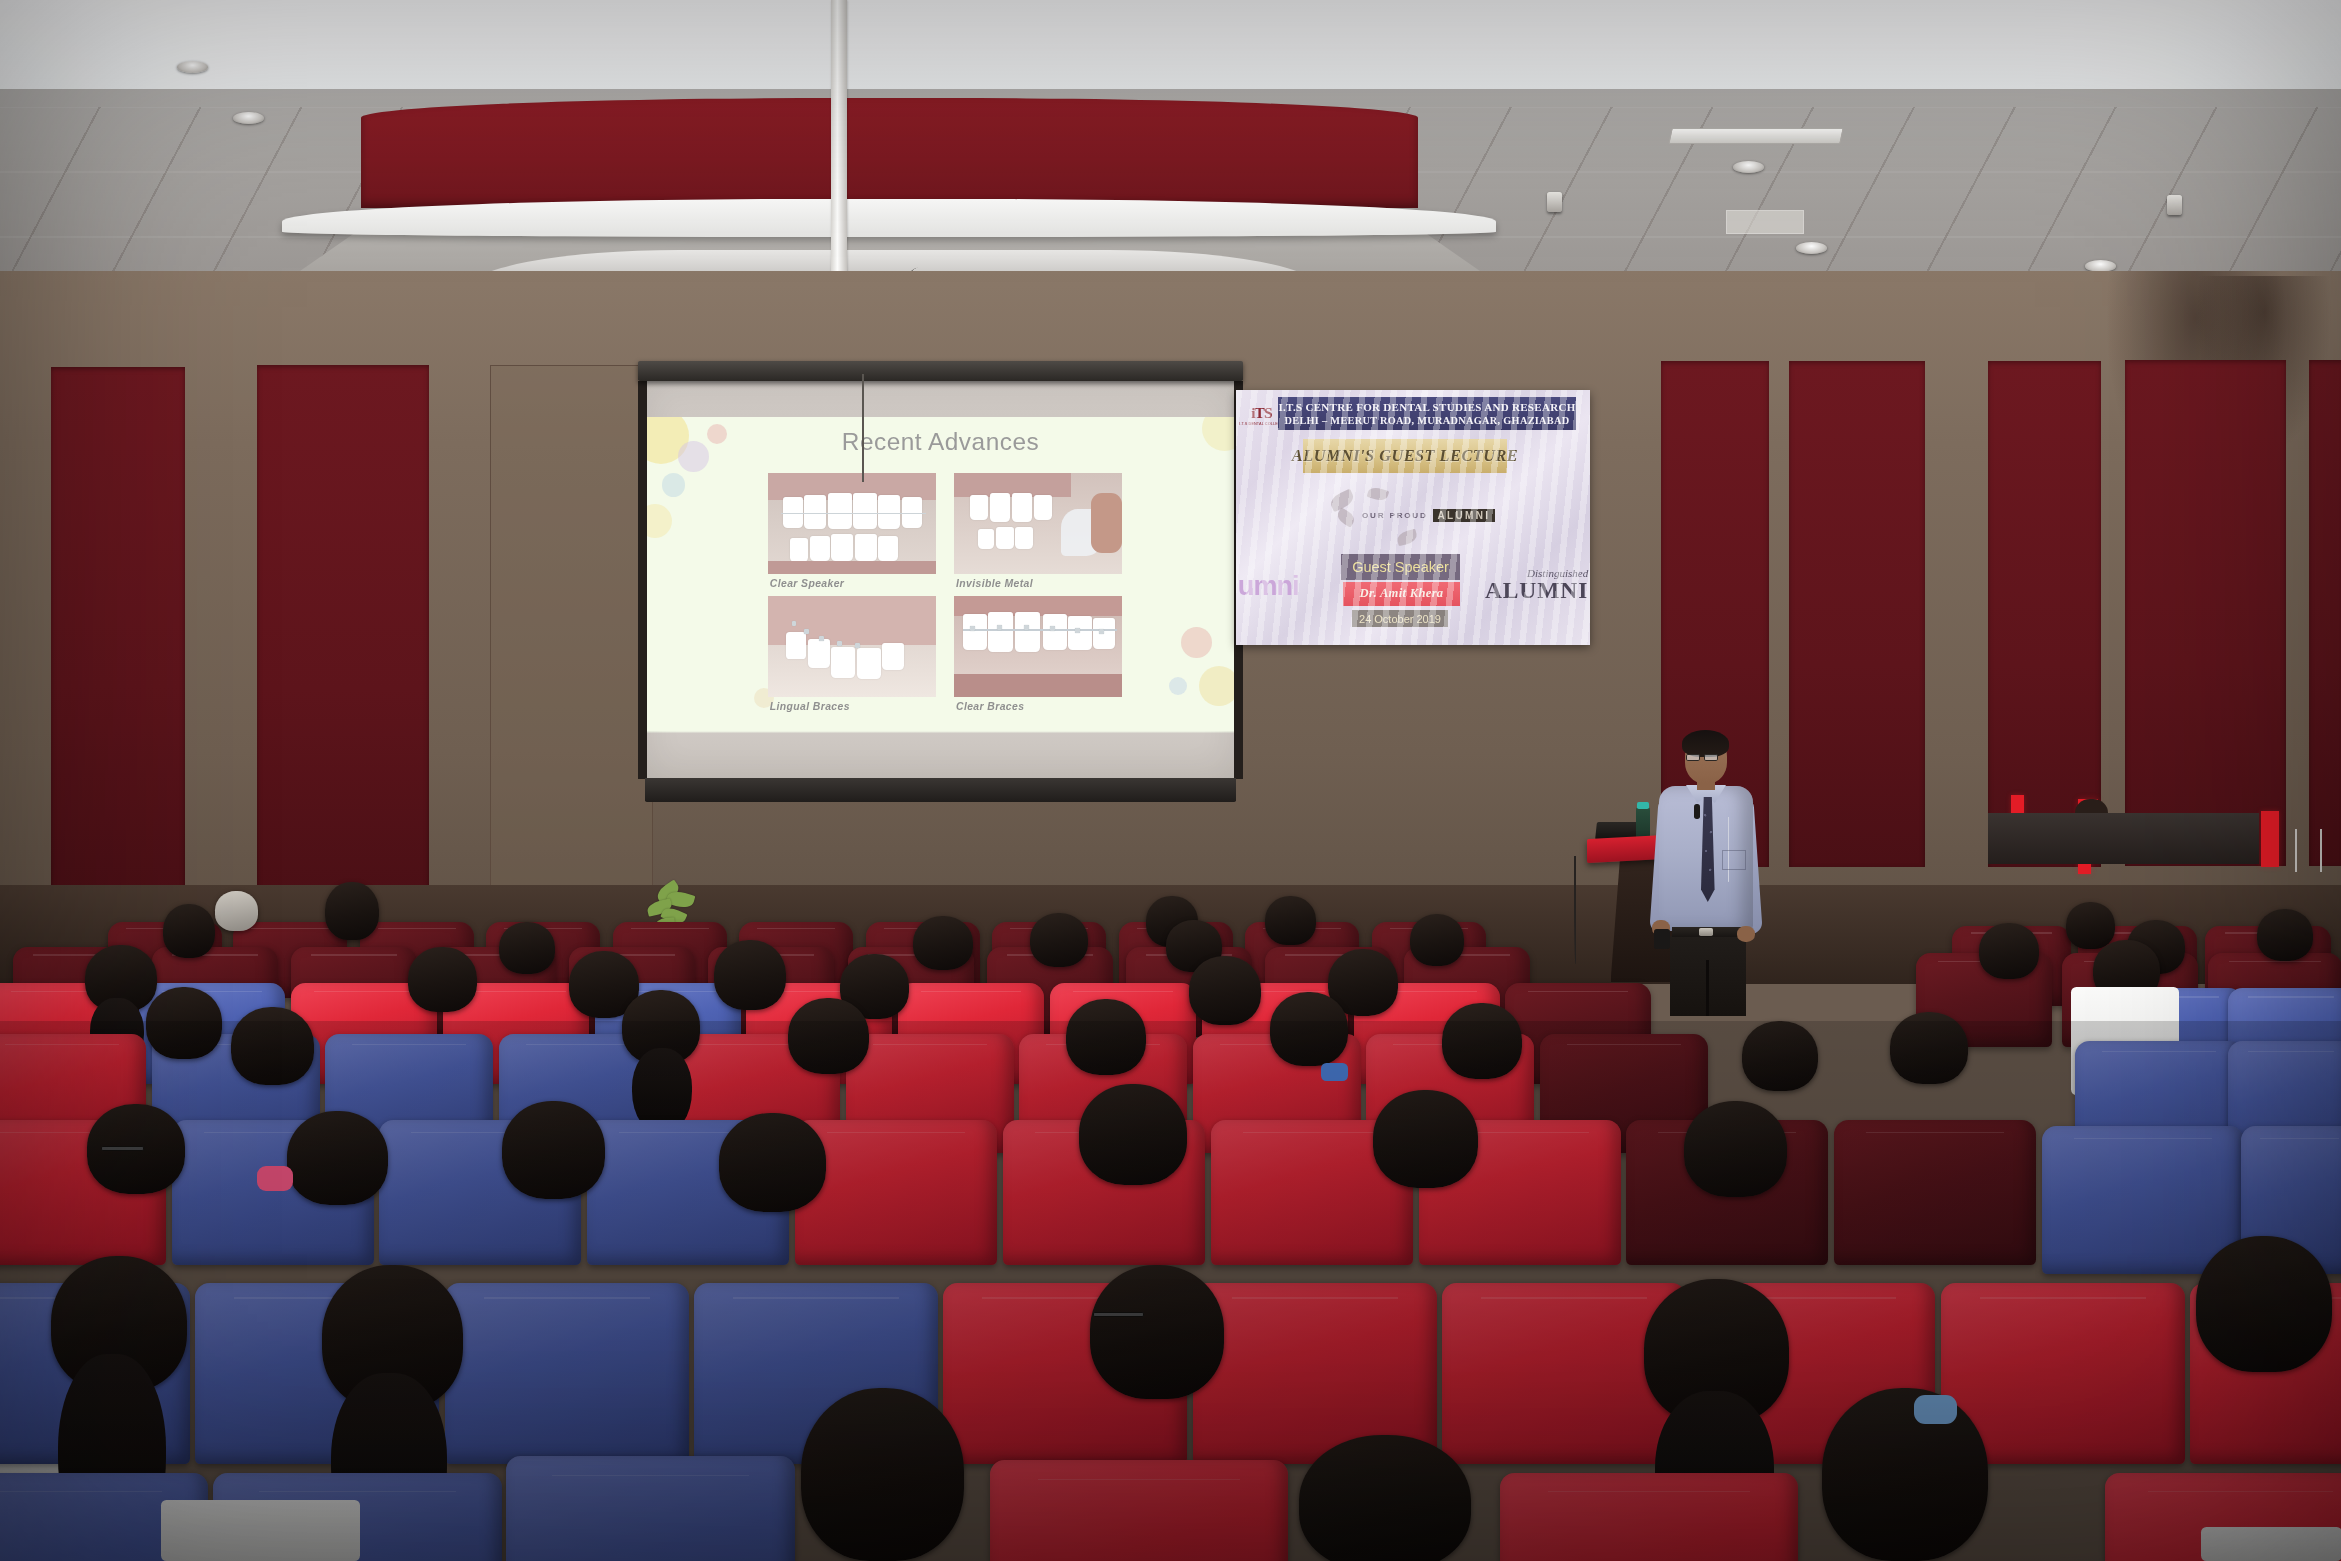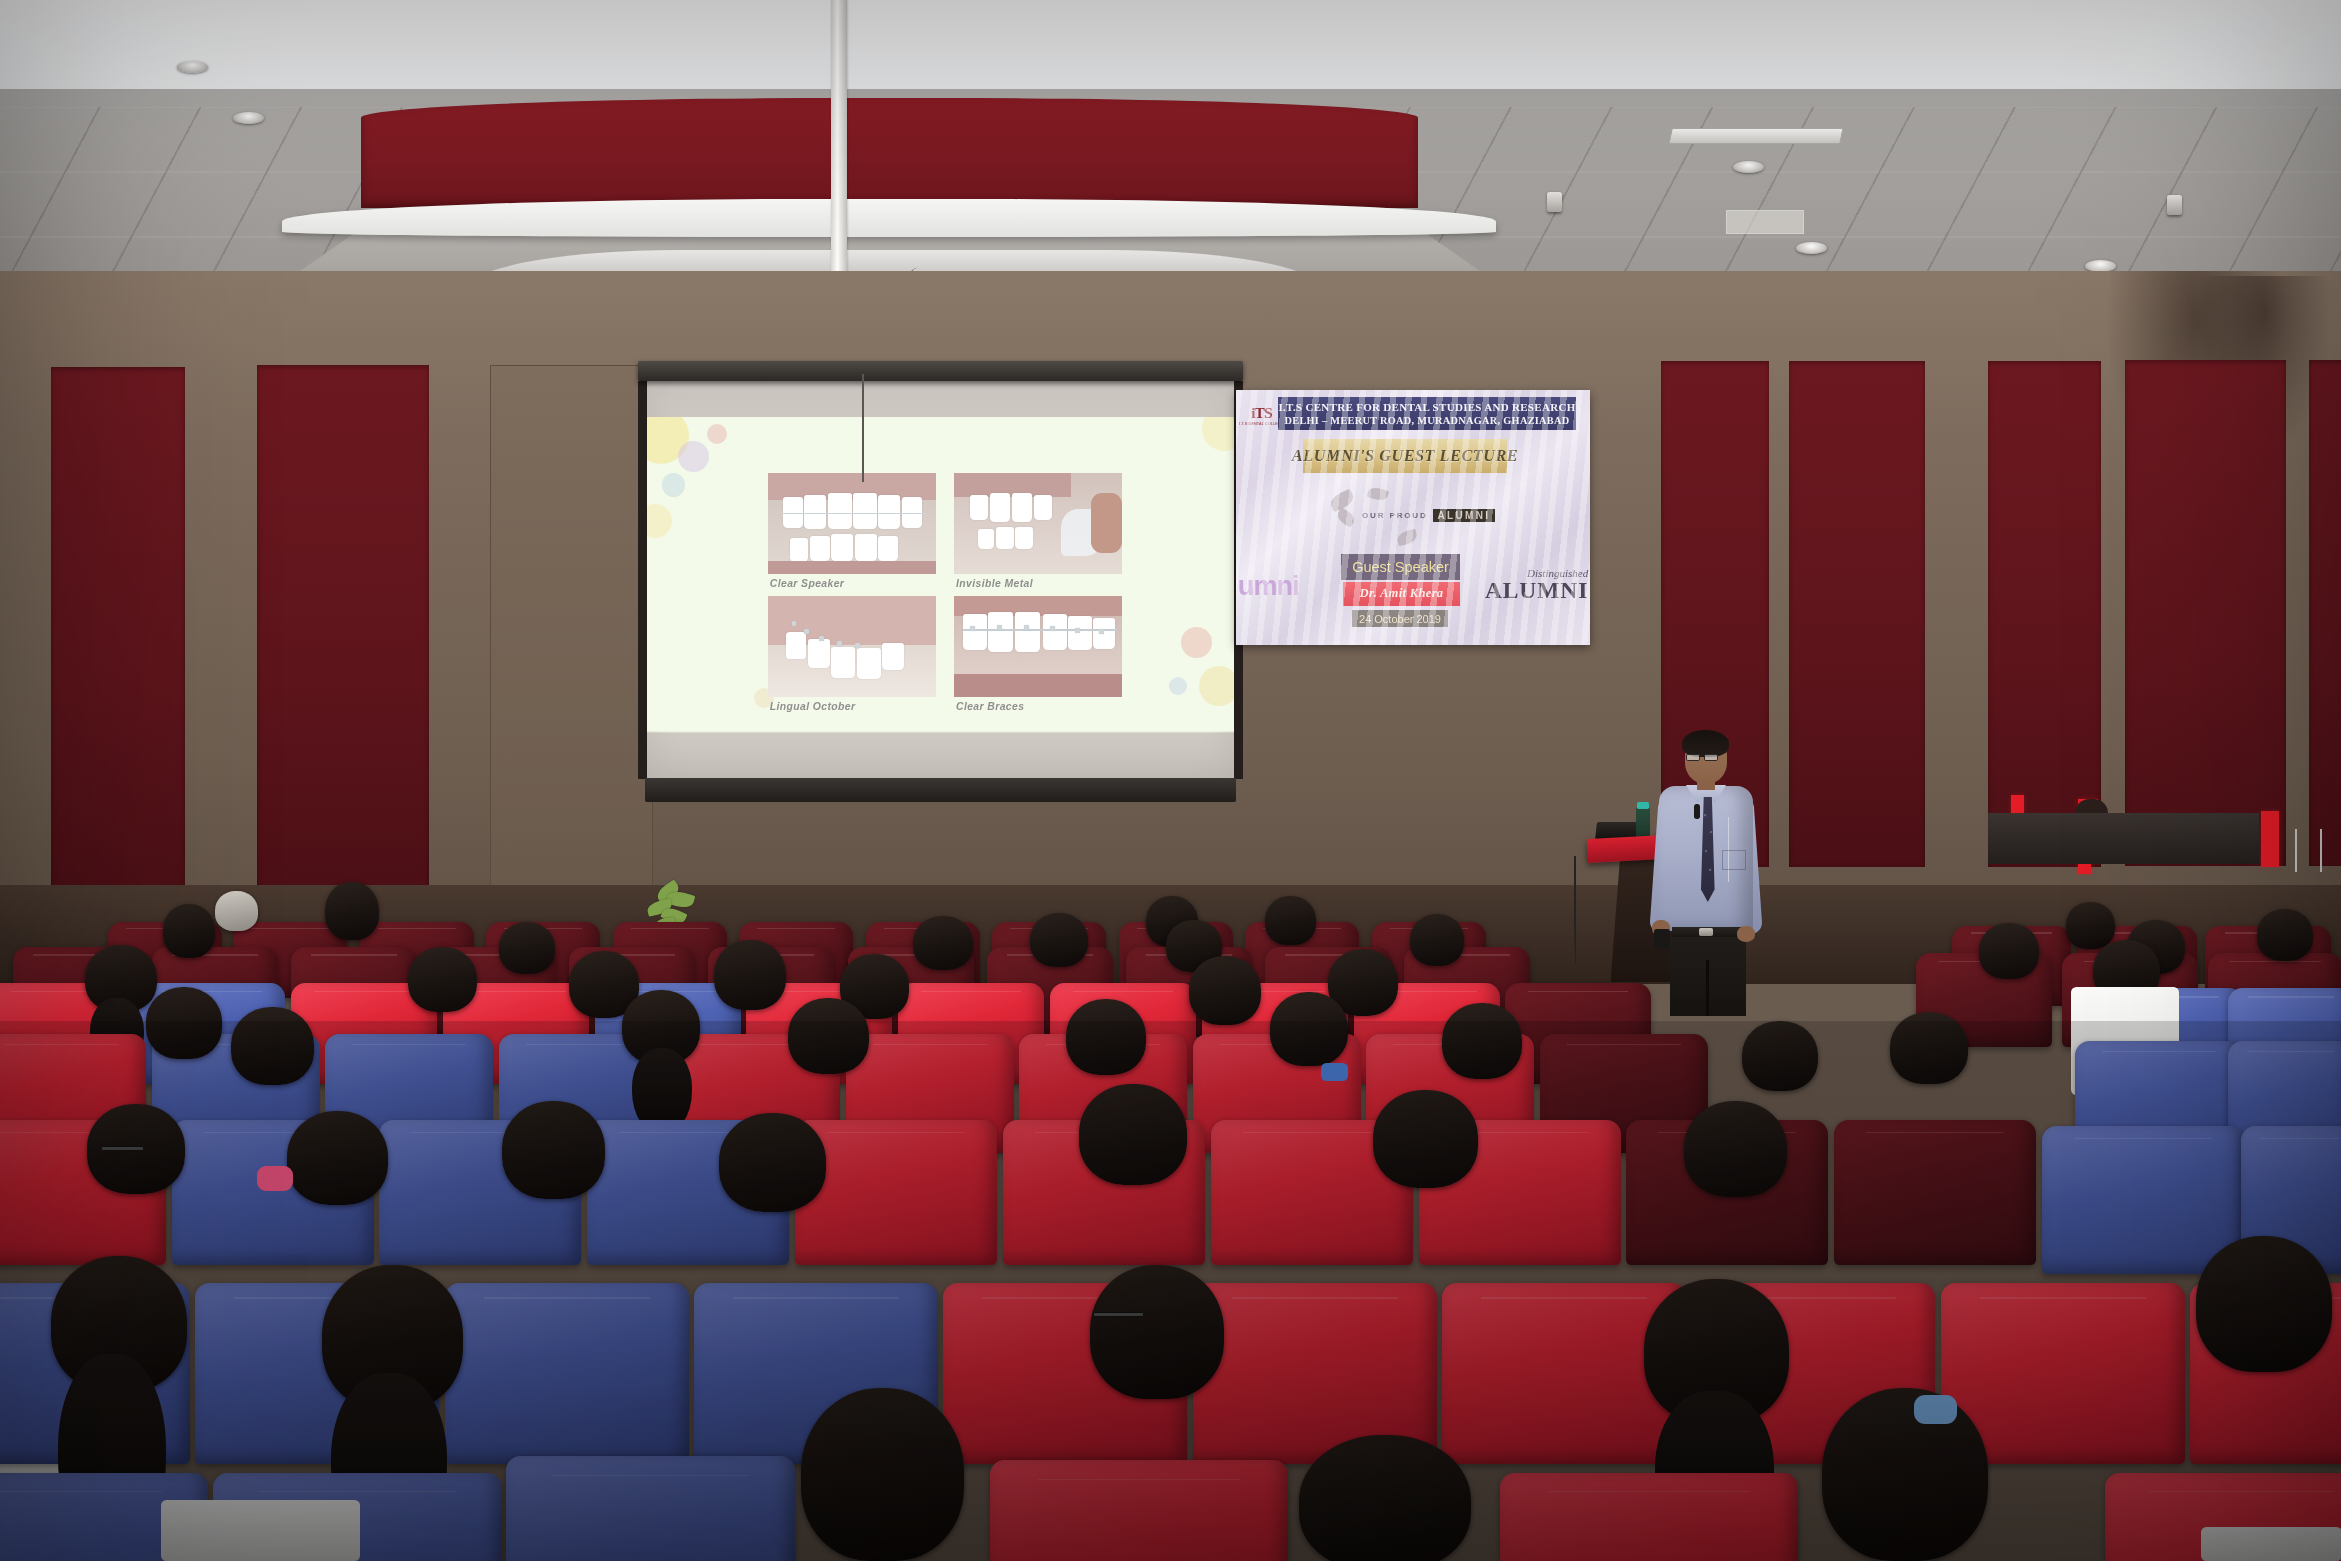--- a/index.html
+++ b/index.html
@@ -293,20 +293,21 @@
       <div class="blob" style="left:31px;top:23.5px;width:31px;height:31px;background:rgba(214,198,230,.5);"></div>
       <div class="blob" style="left:60px;top:7.2px;width:20px;height:20px;background:rgba(233,186,182,.55);"></div>
       <div class="blob" style="left:14.5px;top:56px;width:23.5px;height:23.5px;background:rgba(186,212,227,.45);"></div>
       <div class="blob" style="left:-9px;top:87px;width:34px;height:34px;background:rgba(243,228,160,.42);"></div>
       <div class="blob" style="right:-12.6px;top:-11px;width:45px;height:45px;background:rgba(240,226,152,.38);"></div>
       <div class="blob" style="right:22px;top:210px;width:31px;height:31px;background:rgba(232,182,176,.5);"></div>
       <div class="blob" style="right:-5.4px;top:249px;width:40px;height:40px;background:rgba(238,222,150,.45);"></div>
       <div class="blob" style="right:47px;top:260px;width:18px;height:18px;background:rgba(196,214,232,.5);"></div>
       <div class="blob" style="left:107px;top:271px;width:20px;height:20px;background:rgba(236,214,176,.4);"></div>
 
+      <div class="slide-title">Recent Advances</div>
 
       <div class="photo-grid">
 
         <div class="pg-cell" style="left:0;top:0;background:linear-gradient(180deg,#cfc3bd,#e2d8d2);">
           <div class="gum" style="left:0;top:0;width:168px;height:27px;background:#c9a8a4;"></div>
           <div class="tooth" style="left:14.5px;top:23.5px;width:20px;height:31px;"></div>
           <div class="tooth" style="left:36px;top:22px;width:22px;height:34px;"></div>
           <div class="tooth" style="left:60px;top:20px;width:23.5px;height:36px;"></div>
           <div class="tooth" style="left:85px;top:20px;width:23.5px;height:36px;"></div>
           <div class="tooth" style="left:110px;top:22px;width:22px;height:34px;"></div>
@@ -341,21 +342,21 @@
           <div class="tooth" style="left:40px;top:43px;width:22px;height:29px;"></div>
           <div class="tooth" style="left:63px;top:51px;width:23.5px;height:31px;"></div>
           <div class="tooth" style="left:89px;top:52px;width:23.5px;height:31px;"></div>
           <div class="tooth" style="left:114px;top:47px;width:22px;height:27px;"></div>
           <div class="bracket" style="left:23.5px;top:25px;"></div>
           <div class="bracket" style="left:36px;top:33px;"></div>
           <div class="bracket" style="left:51px;top:40px;"></div>
           <div class="bracket" style="left:69px;top:45px;"></div>
           <div class="bracket" style="left:87px;top:47px;"></div>
         </div>
-        <div class="pg-label" style="left:1.8px;top:228px;">Lingual  October</div>
+        <div class="pg-label" style="left:1.8px;top:228px;">Lingual  Braces</div>
 
         <div class="pg-cell" style="left:186px;top:123px;background:linear-gradient(180deg,#cdb8b2,#e5d6d0);">
           <div class="gum" style="left:0;top:0;width:168px;height:20px;background:#c49a95;"></div>
           <div class="tooth" style="left:9px;top:18px;width:23.5px;height:36px;"></div>
           <div class="tooth" style="left:34px;top:16.3px;width:25px;height:40px;"></div>
           <div class="tooth" style="left:61px;top:16.3px;width:25px;height:40px;"></div>
           <div class="tooth" style="left:89px;top:18px;width:23.5px;height:36px;"></div>
           <div class="tooth" style="left:114px;top:20px;width:23.5px;height:34px;"></div>
           <div class="tooth" style="left:139px;top:22px;width:22px;height:31px;"></div>
           <div class="wire" style="left:9px;top:33px;width:154px;height:1.8px;background:#c6ced4;"></div>

